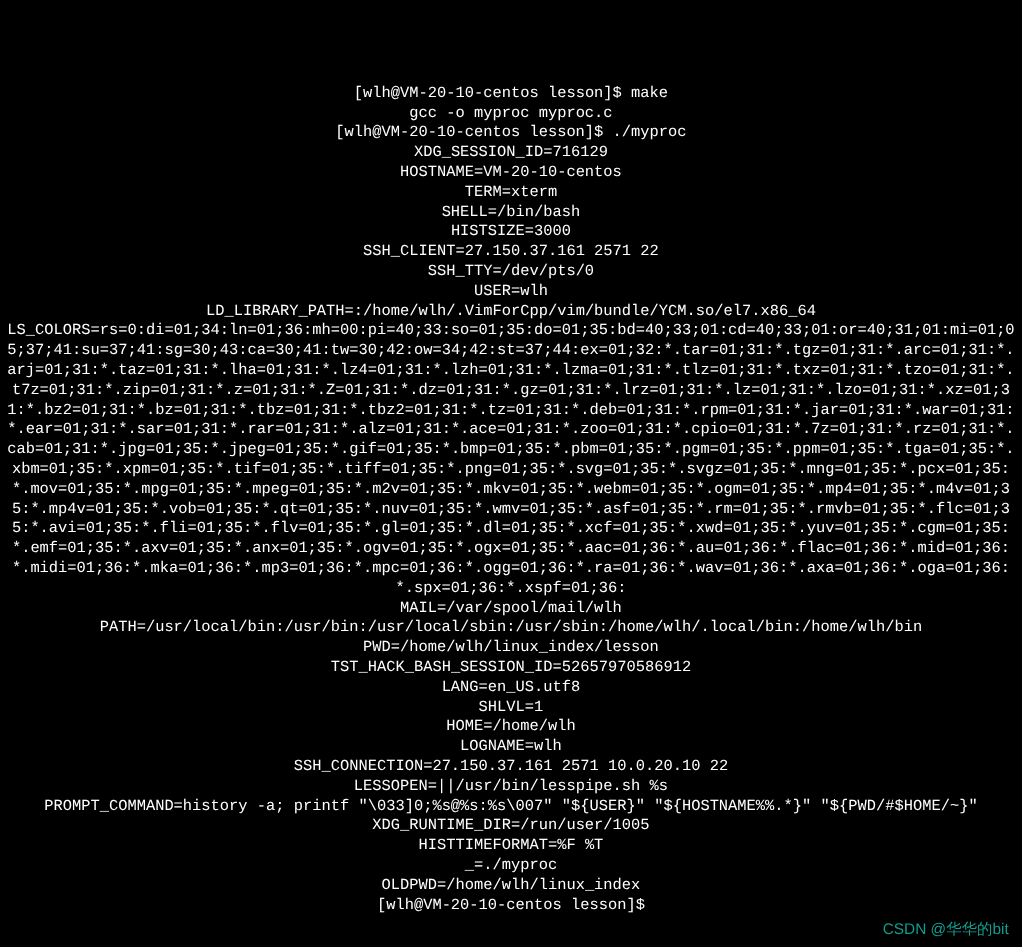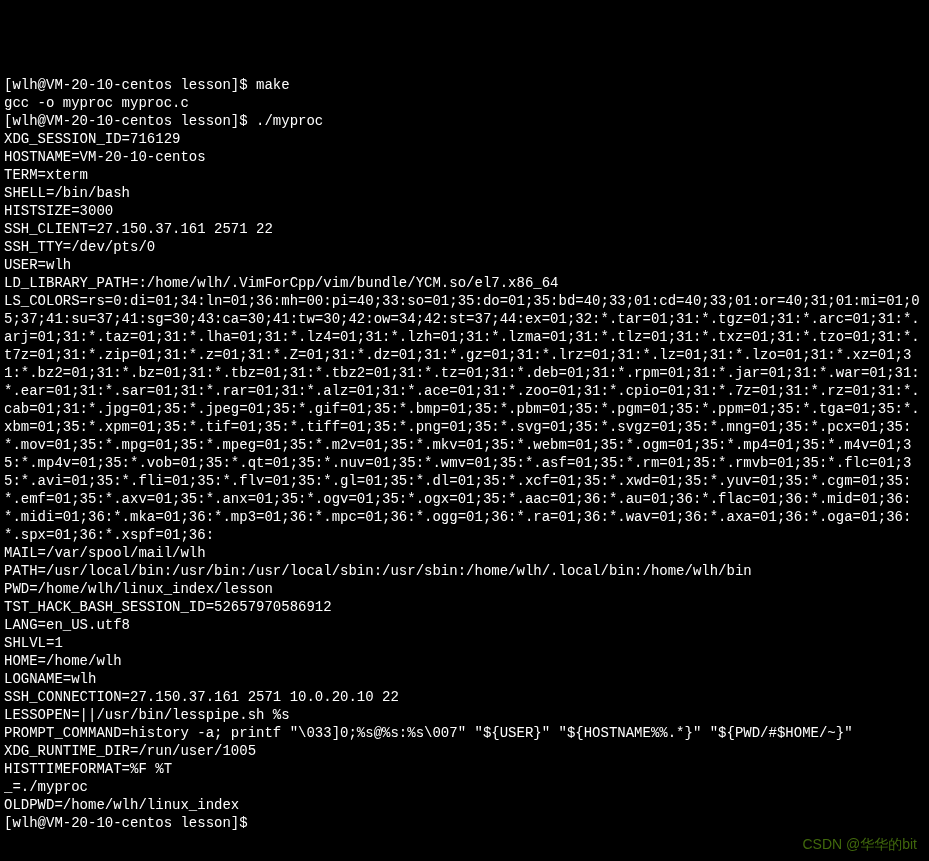--- a/index.html
+++ b/index.html
@@ -22,27 +22,28 @@
       word-break: break-all;
     }
     .terminal {
       white-space: pre-wrap;
       word-break: break-all;
     }
     .watermark {
       position: absolute;
       bottom: 8px;
       right: 12px;
-      color: #4d7c0f;
+      color: #14b8a6;
       font-family: sans-serif;
       font-size: 14px;
       opacity: 0.85;
     }
     .line {
       display: block;
+      text-align: center;
     }
   </style>
 </head>
 <body>
 
 
 
 <div class="terminal" id="terminal-container"><span class="line">[wlh@VM-20-10-centos lesson]$ make</span><span class="line">gcc -o myproc myproc.c</span><span class="line">[wlh@VM-20-10-centos lesson]$ ./myproc</span><span class="line">XDG_SESSION_ID=716129</span><span class="line">HOSTNAME=VM-20-10-centos</span><span class="line">TERM=xterm</span><span class="line">SHELL=/bin/bash</span><span class="line">HISTSIZE=3000</span><span class="line">SSH_CLIENT=27.150.37.161 2571 22</span><span class="line">SSH_TTY=/dev/pts/0</span><span class="line">USER=wlh</span><span class="line">LD_LIBRARY_PATH=:/home/wlh/.VimForCpp/vim/bundle/YCM.so/el7.x86_64</span><span class="line">LS_COLORS=rs=0:di=01;34:ln=01;36:mh=00:pi=40;33:so=01;35:do=01;35:bd=40;33;01:cd=40;33;01:or=40;31;01:mi=01;05;37;41:su=37;41:sg=30;43:ca=30;41:tw=30;42:ow=34;42:st=37;44:ex=01;32:*.tar=01;31:*.tgz=01;31:*.arc=01;31:*.arj=01;31:*.taz=01;31:*.lha=01;31:*.lz4=01;31:*.lzh=01;31:*.lzma=01;31:*.tlz=01;31:*.txz=01;31:*.tzo=01;31:*.t7z=01;31:*.zip=01;31:*.z=01;31:*.Z=01;31:*.dz=01;31:*.gz=01;31:*.lrz=01;31:*.lz=01;31:*.lzo=01;31:*.xz=01;31:*.bz2=01;31:*.bz=01;31:*.tbz=01;31:*.tbz2=01;31:*.tz=01;31:*.deb=01;31:*.rpm=01;31:*.jar=01;31:*.war=01;31:*.ear=01;31:*.sar=01;31:*.rar=01;31:*.alz=01;31:*.ace=01;31:*.zoo=01;31:*.cpio=01;31:*.7z=01;31:*.rz=01;31:*.cab=01;31:*.jpg=01;35:*.jpeg=01;35:*.gif=01;35:*.bmp=01;35:*.pbm=01;35:*.pgm=01;35:*.ppm=01;35:*.tga=01;35:*.xbm=01;35:*.xpm=01;35:*.tif=01;35:*.tiff=01;35:*.png=01;35:*.svg=01;35:*.svgz=01;35:*.mng=01;35:*.pcx=01;35:*.mov=01;35:*.mpg=01;35:*.mpeg=01;35:*.m2v=01;35:*.mkv=01;35:*.webm=01;35:*.ogm=01;35:*.mp4=01;35:*.m4v=01;35:*.mp4v=01;35:*.vob=01;35:*.qt=01;35:*.nuv=01;35:*.wmv=01;35:*.asf=01;35:*.rm=01;35:*.rmvb=01;35:*.flc=01;35:*.avi=01;35:*.fli=01;35:*.flv=01;35:*.gl=01;35:*.dl=01;35:*.xcf=01;35:*.xwd=01;35:*.yuv=01;35:*.cgm=01;35:*.emf=01;35:*.axv=01;35:*.anx=01;35:*.ogv=01;35:*.ogx=01;35:*.aac=01;36:*.au=01;36:*.flac=01;36:*.mid=01;36:*.midi=01;36:*.mka=01;36:*.mp3=01;36:*.mpc=01;36:*.ogg=01;36:*.ra=01;36:*.wav=01;36:*.axa=01;36:*.oga=01;36:*.spx=01;36:*.xspf=01;36:</span><span class="line">MAIL=/var/spool/mail/wlh</span><span class="line">PATH=/usr/local/bin:/usr/bin:/usr/local/sbin:/usr/sbin:/home/wlh/.local/bin:/home/wlh/bin</span><span class="line">PWD=/home/wlh/linux_index/lesson</span><span class="line">TST_HACK_BASH_SESSION_ID=52657970586912</span><span class="line">LANG=en_US.utf8</span><span class="line">SHLVL=1</span><span class="line">HOME=/home/wlh</span><span class="line">LOGNAME=wlh</span><span class="line">SSH_CONNECTION=27.150.37.161 2571 10.0.20.10 22</span><span class="line">LESSOPEN=||/usr/bin/lesspipe.sh %s</span><span class="line">PROMPT_COMMAND=history -a; printf "\033]0;%s@%s:%s\007" "${USER}" "${HOSTNAME%%.*}" "${PWD/#$HOME/~}"</span><span class="line">XDG_RUNTIME_DIR=/run/user/1005</span><span class="line">HISTTIMEFORMAT=%F %T</span><span class="line">_=./myproc</span><span class="line">OLDPWD=/home/wlh/linux_index</span><span class="line">[wlh@VM-20-10-centos lesson]$</span></div>
 
 <div class="watermark">CSDN @华华的bit</div>

